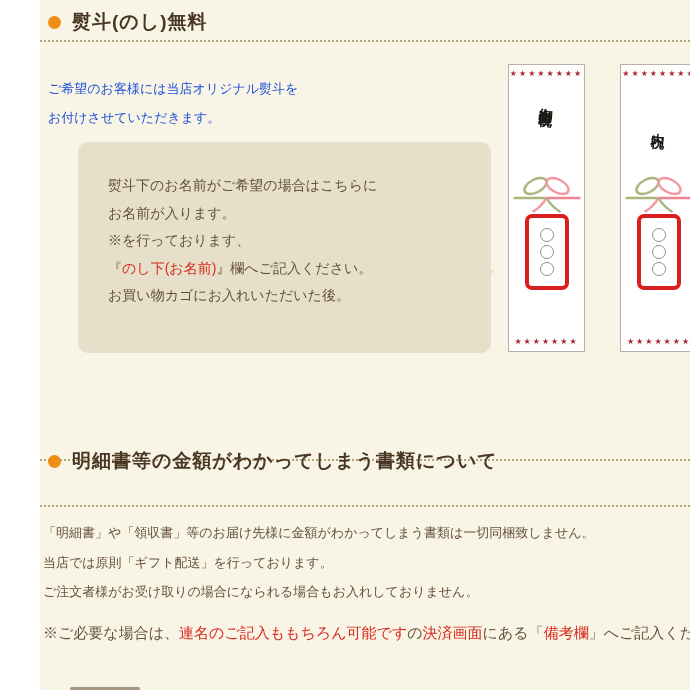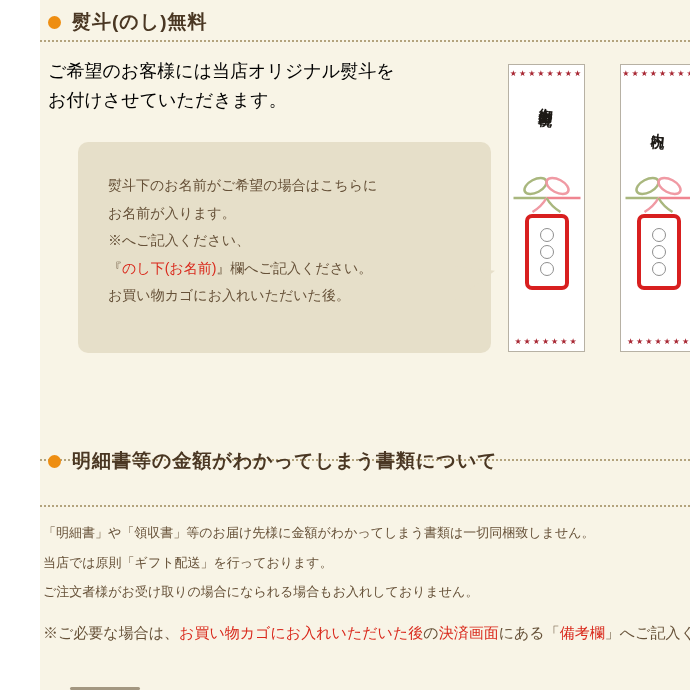--- a/index.html
+++ b/index.html
@@ -6,21 +6,21 @@
   .page{
     position:relative;width:690px;height:690px;overflow:hidden;
     background:#f8f4e6;
     font-family:"Liberation Sans",sans-serif;
     margin-left:40px;
   }
   .section-header{position:absolute;left:8px;display:flex;align-items:center;gap:11px;}
   .bullet{width:13px;height:13px;border-radius:50%;background:#ee8e12;flex:0 0 auto;}
   .section-header h2{margin:0;font-size:19px;font-weight:bold;color:#4a3723;letter-spacing:1px;}
   .dotline{position:absolute;left:0;width:690px;height:0;border-top:2px dotted #b3a37d;}
-  .intro{position:absolute;left:8px;top:57px;margin:0;font-size:18px;line-height:29px;color:#000000;}
+  .intro{position:absolute;left:8px;top:74px;margin:0;font-size:13px;line-height:29px;color:#1d4ed8;}
   .bubble{position:absolute;left:38px;top:142px;width:377px;height:211px;background:#e6dfc9;border-radius:10px;padding-left:36px;}
   .bubble-arrow{position:absolute;left:412px;top:266px;width:43px;height:40px;background:#e6dfc9;
     clip-path:polygon(0 0,100% 12%,0 92%);}
   .bubble-text{position:absolute;left:30px;top:30px;font-size:14px;line-height:27.5px;color:#665138;white-space:nowrap;}
   .red{color:#d9291c;}
   .strip{position:absolute;top:64px;width:77px;height:288px;background:#ffffff;border:1px solid #b7b1a4;box-sizing:border-box;}
   .strip-1{left:468px;}
   .strip-2{left:580px;width:78px;}
   .stars{position:absolute;left:0;width:100%;text-align:center;color:#a82733;font-size:8px;letter-spacing:2px;line-height:8px;}
   .stars.top{top:5px;}
@@ -58,21 +58,21 @@
 
   <p class="intro">
     <span>ご希望のお客様には当店オリジナル熨斗を</span><br>
     <span>お付けさせていただきます。</span>
   </p>
 
   <div class="bubble">
     <div class="bubble-text">
       <div>熨斗下のお名前がご希望の場合はこちらに</div>
       <div>お名前が入ります。</div>
-      <div>※へご記入ください、</div>
+      <div>※を行っております、</div>
       <div><span>『</span><span class="red">のし下(お名前)</span><span>』欄へご記入ください。</span></div>
       <div>お買い物カゴにお入れいただいた後。</div>
     </div>
   </div>
   <div class="bubble-arrow"></div>
 
   <div class="strip strip-1">
     <div class="stars top">★★★★★★★★</div>
     <div class="vlabel">御出産御祝</div>
     <svg class="bow" width="75" height="44" viewBox="0 0 75 44">
@@ -116,17 +116,17 @@
     <h2>明細書等の金額がわかってしまう書類について</h2>
   </div>
   <div class="dotline" style="top:505px;"></div>
 
   <p class="body2">
     <span>「明細書」や「領収書」等のお届け先様に金額がわかってしまう書類は一切同梱致しません。</span><br>
     <span>当店では原則「ギフト配送」を行っております。</span><br>
     <span>ご注文者様がお受け取りの場合になられる場合もお入れしておりません。</span>
   </p>
 
-  <p class="note"><span>※ご必要な場合は、</span><span class="red">お買い物カゴにお入れいただいた後</span><span>の</span><span class="red">決済画面</span><span>にある「</span><span class="red">備考欄</span><span>」へご記入ください。</span></p>
+  <p class="note"><span>※ご必要な場合は、</span><span class="red">連名のご記入ももちろん可能です</span><span>の</span><span class="red">決済画面</span><span>にある「</span><span class="red">備考欄</span><span>」へご記入ください。</span></p>
 
   <div class="frag"></div>
 
 </div>
 
 </body></html>

